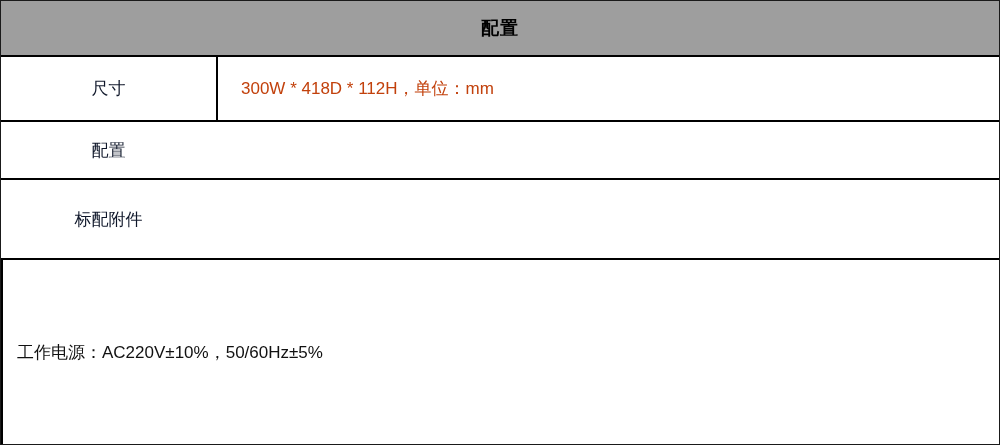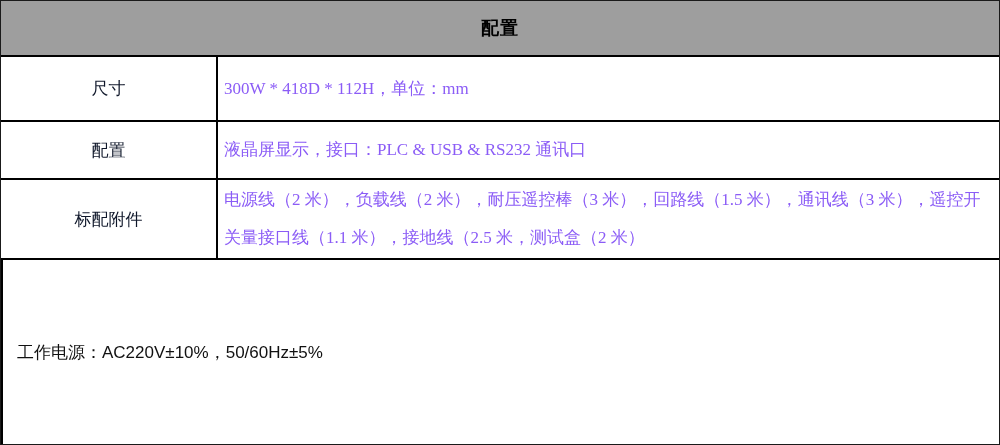--- a/index.html
+++ b/index.html
@@ -48,24 +48,23 @@
     justify-content: center;
     font-size: 17px;
     color: #0f172a;
   }
   .cell-value {
     flex: 1 1 auto;
     border-left: 2px solid #000000;
     display: flex;
     align-items: center;
     font-size: 17px;
-    color: #8b5cf6;
-    padding: 0 8px 0 6px;
+    color: #c2410c;
+    padding: 0 8px 0 23px;
     line-height: 38px;
-    font-family: Liberation Serif, serif;
   }
   .subrows {
     flex: 1 1 auto;
     border-left: 2px solid #000000;
     display: flex;
     flex-direction: column;
   }
   .subrow {
     border-bottom: 2px solid #404040;
     flex: 0 0 60px;
@@ -84,26 +83,24 @@
 
   <div class="thead">配置</div>
 
   <div class="row r1">
     <div class="cell-label">尺寸</div>
     <div class="cell-value">300W * 418D * 112H，单位：mm</div>
   </div>
 
   <div class="row r2">
     <div class="cell-label">配置</div>
-    <div class="cell-value">液晶屏显示，接口：PLC &amp; USB &amp; RS232 通讯口</div>
   </div>
 
   <div class="row r3">
     <div class="cell-label">标配附件</div>
-    <div class="cell-value">电源线（2 米），负载线（2 米），耐压遥控棒（3 米），回路线（1.5 米），通讯线（3 米），遥控开关量接口线（1.1 米），接地线（2.5 米，测试盒（2 米）</div>
   </div>
 
   <div class="row r4">
     <div class="subrows">
       <div class="subrow">工作电源：AC220V±10%，50/60Hz±5%</div>
     </div>
   </div>
 
 </div>
 

